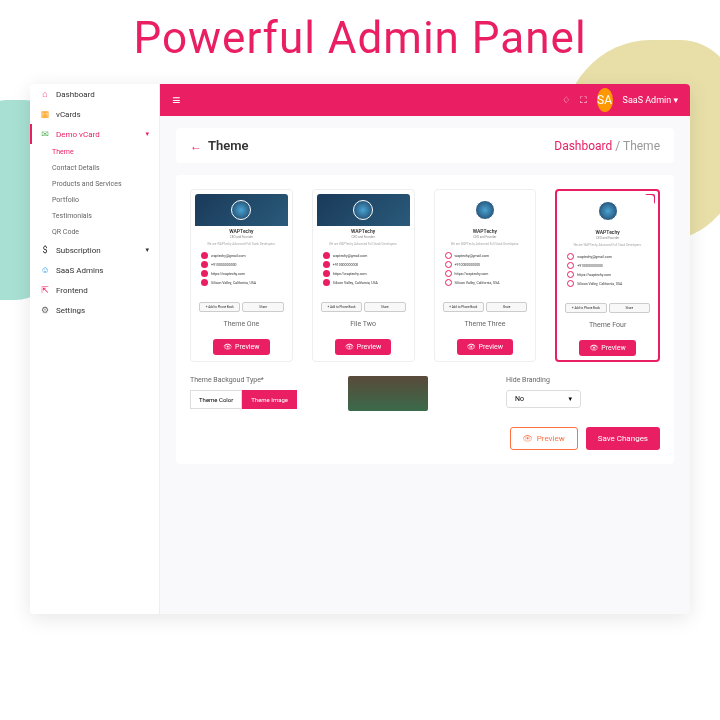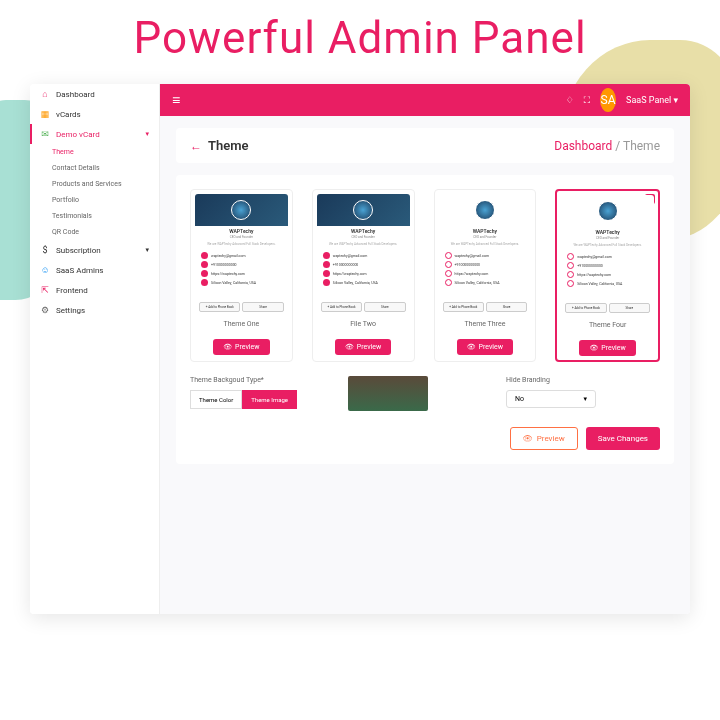--- a/index.html
+++ b/index.html
@@ -53,21 +53,21 @@
 .preview-btn{background:#e91e63;color:#fff;border:none;padding:4px 10px;border-radius:3px;font-size:7px;cursor:pointer;display:inline-flex;align-items:center;gap:3px}
 .form-row{display:flex;gap:4px;margin-top:14px;align-items:flex-start}
 .form-group{flex:1}
 .form-label{font-size:7px;color:#666;margin-bottom:6px;display:block}
 .seg{display:flex}
 .seg button{font-size:6px;padding:5px 8px;border:1px solid #ddd;background:#fff;cursor:pointer}
 .seg button.active{background:#e91e63;color:#fff;border-color:#e91e63}
 .file-input{display:flex;align-items:center;gap:4px;font-size:6px}
 .file-btn{border:1px solid #ccc;background:#f0f0f0;padding:3px 6px;border-radius:2px;cursor:pointer}
 .img-preview{width:80px;height:35px;background:linear-gradient(#5a4a3a,#3a6a4a);border-radius:2px}
-.select{border:1px solid #ddd;padding:4px 8px;font-size:7px;border-radius:3px;background:#fff;cursor:pointer;display:flex;justify-content:space-between;align-items:center;width:90px}
+.select{border:1px solid #ddd;padding:4px 8px;font-size:7px;border-radius:3px;background:#fff;cursor:pointer;display:flex;justify-content:space-between;align-items:center;width:75px}
 .footer-actions{display:flex;justify-content:flex-end;gap:8px;margin-top:16px}
 .btn{padding:6px 12px;border-radius:3px;font-size:8px;border:none;cursor:pointer;display:inline-flex;align-items:center;gap:4px}
 .btn-outline{background:#fff;color:#ff7043;border:1px solid #ff7043}
 .btn-primary{background:#e91e63;color:#fff}
 .powered{font-size:7px;color:#aaa;padding:8px 16px}
 </style>
 </head>
 <body>
 
 <div class="blob blob-1"></div>
@@ -119,21 +119,21 @@
         </div>
       </div>
   </div>
   <div class="main">
     <div class="topbar">
       <span class="hamburger">≡</span>
       <div class="topbar-right">
         <span>♢</span>
         <span>⛶</span>
         <span class="avatar">SA</span>
-        <span><span>SaaS Panel</span> ▾</span>
+        <span><span>SaaS Admin</span> ▾</span>
       </div>
     </div>
     <div class="content">
       <div class="page-header">
         <h2>
             <span class="back-arrow">←</span>
             <span>Theme</span>
           </h2>
         <div class="breadcrumb">
           <span class="bc-link">Dashboard</span> / <span>Theme</span>

